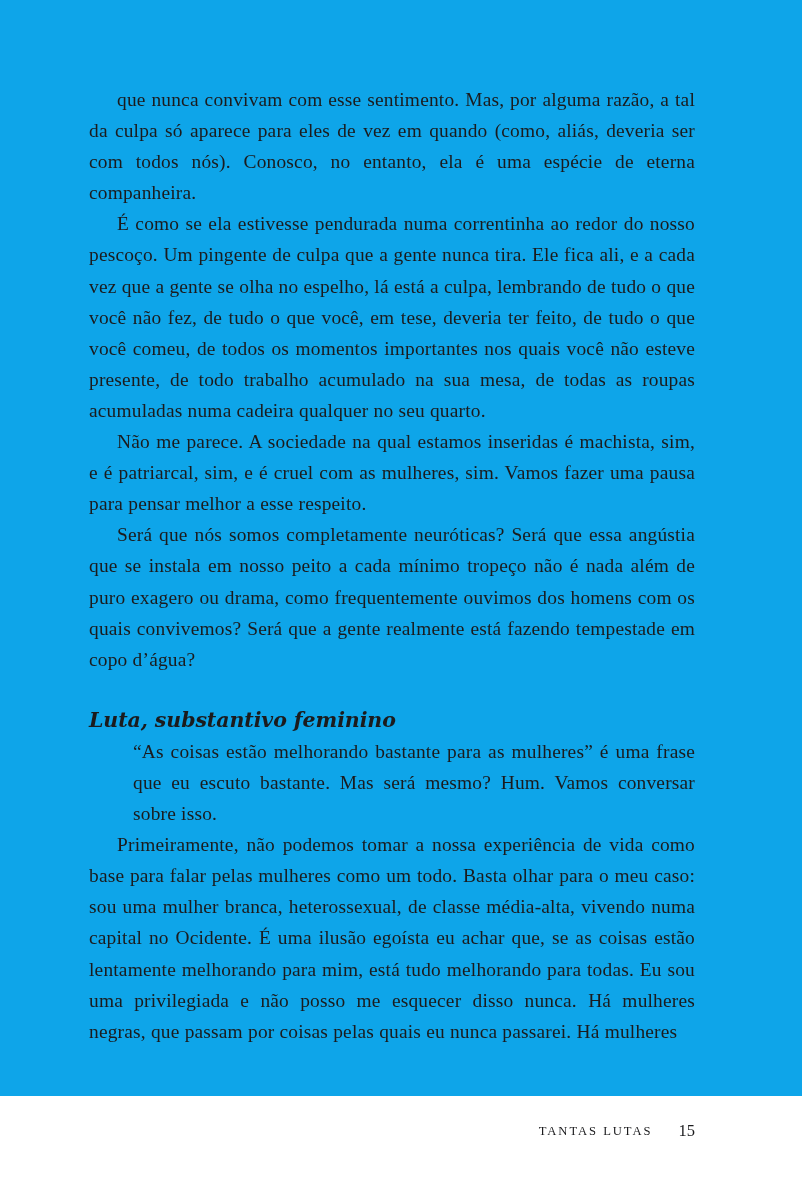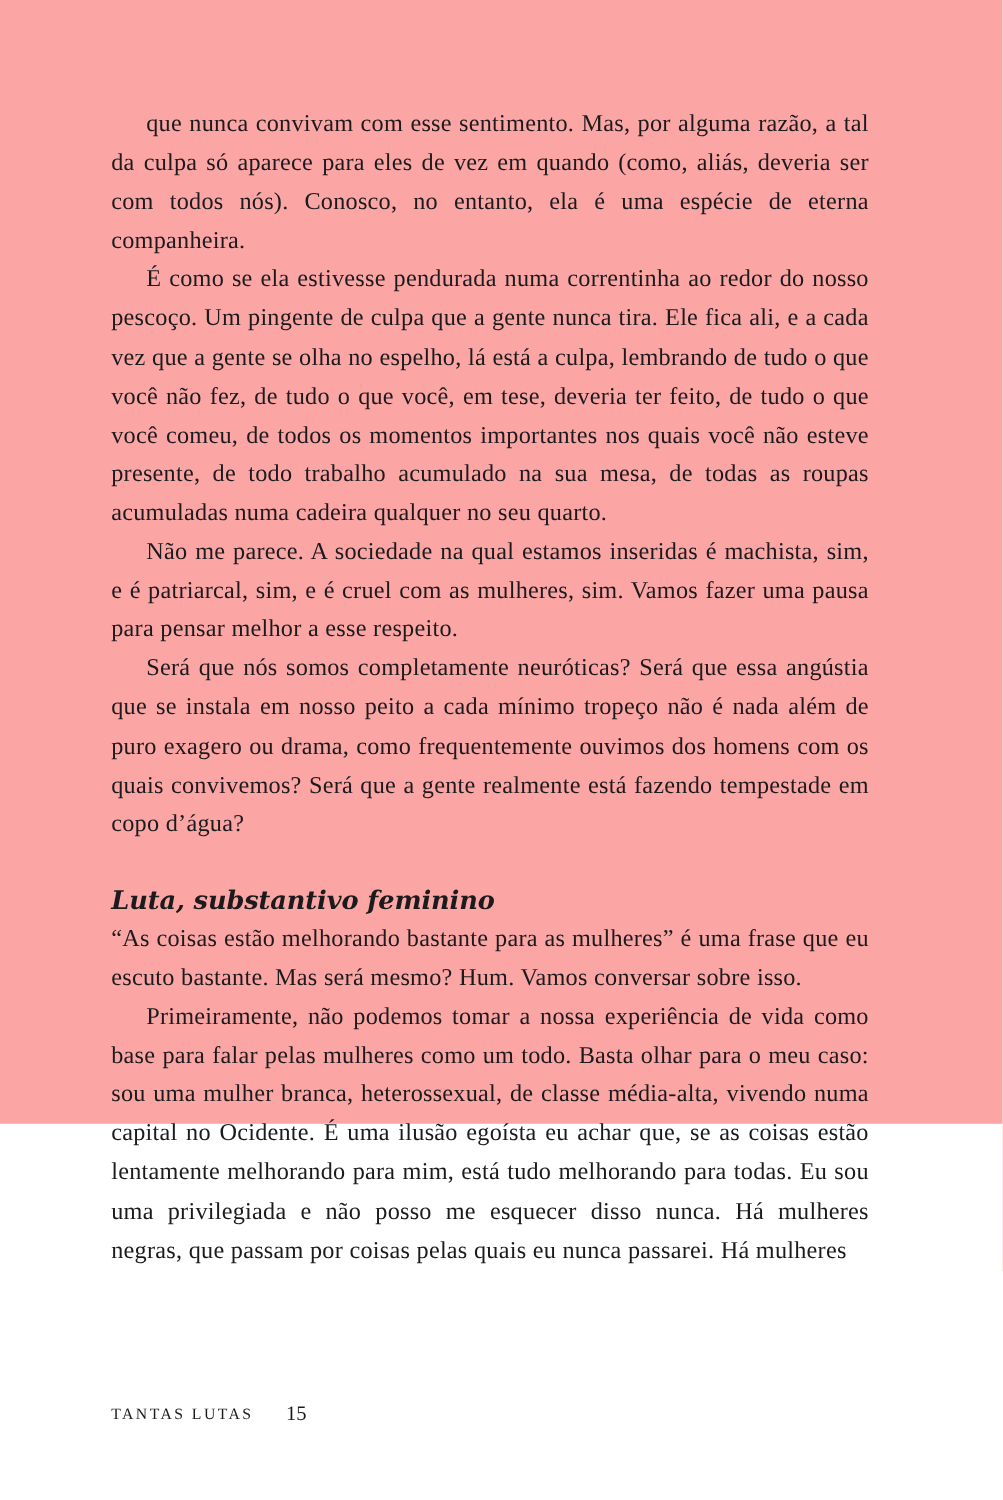--- a/index.html
+++ b/index.html
@@ -15,22 +15,22 @@
     font-family: "Liberation Serif", "DejaVu Serif", serif;
     color: #1b1b1d;
     -webkit-font-smoothing: antialiased;
   }
 
   
   .page {
     position: absolute;
     left: 0; top: 0;
     width: 802px;
-    height: 899px;
-    background: #fca5a5;
+    height: 1096px;
+    background: #0ea5e9;
   }
 
   .text-block {
     position: absolute;
     left: 89px;
     top: 84px;
     width: 606px;
   }
 
   
@@ -40,20 +40,21 @@
     line-height: 31.1px;
     text-align: justify;
     text-justify: inter-word;
     text-indent: 28px;
     hyphens: manual;
     letter-spacing: 0.01em;
     word-spacing: 0.004em;
   }
   .para.no-indent {
     text-indent: 0;
+    margin-left: 44px;
   }
 
   
   .section-heading {
     margin: 0;
     padding-top: 30px;
     font-size: 20.5px;
     line-height: 31.1px;
     font-weight: bold;
     font-style: italic;
@@ -62,21 +63,21 @@
     text-align: left;
   }
 
   
   .footer {
     position: absolute;
     left: 89px;
     top: 1120px;
     width: 606px;
     height: 24px;
-    text-align: left;
+    text-align: right;
     white-space: nowrap;
   }
   .footer-running-head {
     font-size: 12.6px;
     letter-spacing: 0.155em;
     text-transform: uppercase;
     color: #1b1b1d;
   }
   .footer-page-number {
     display: inline-block;

